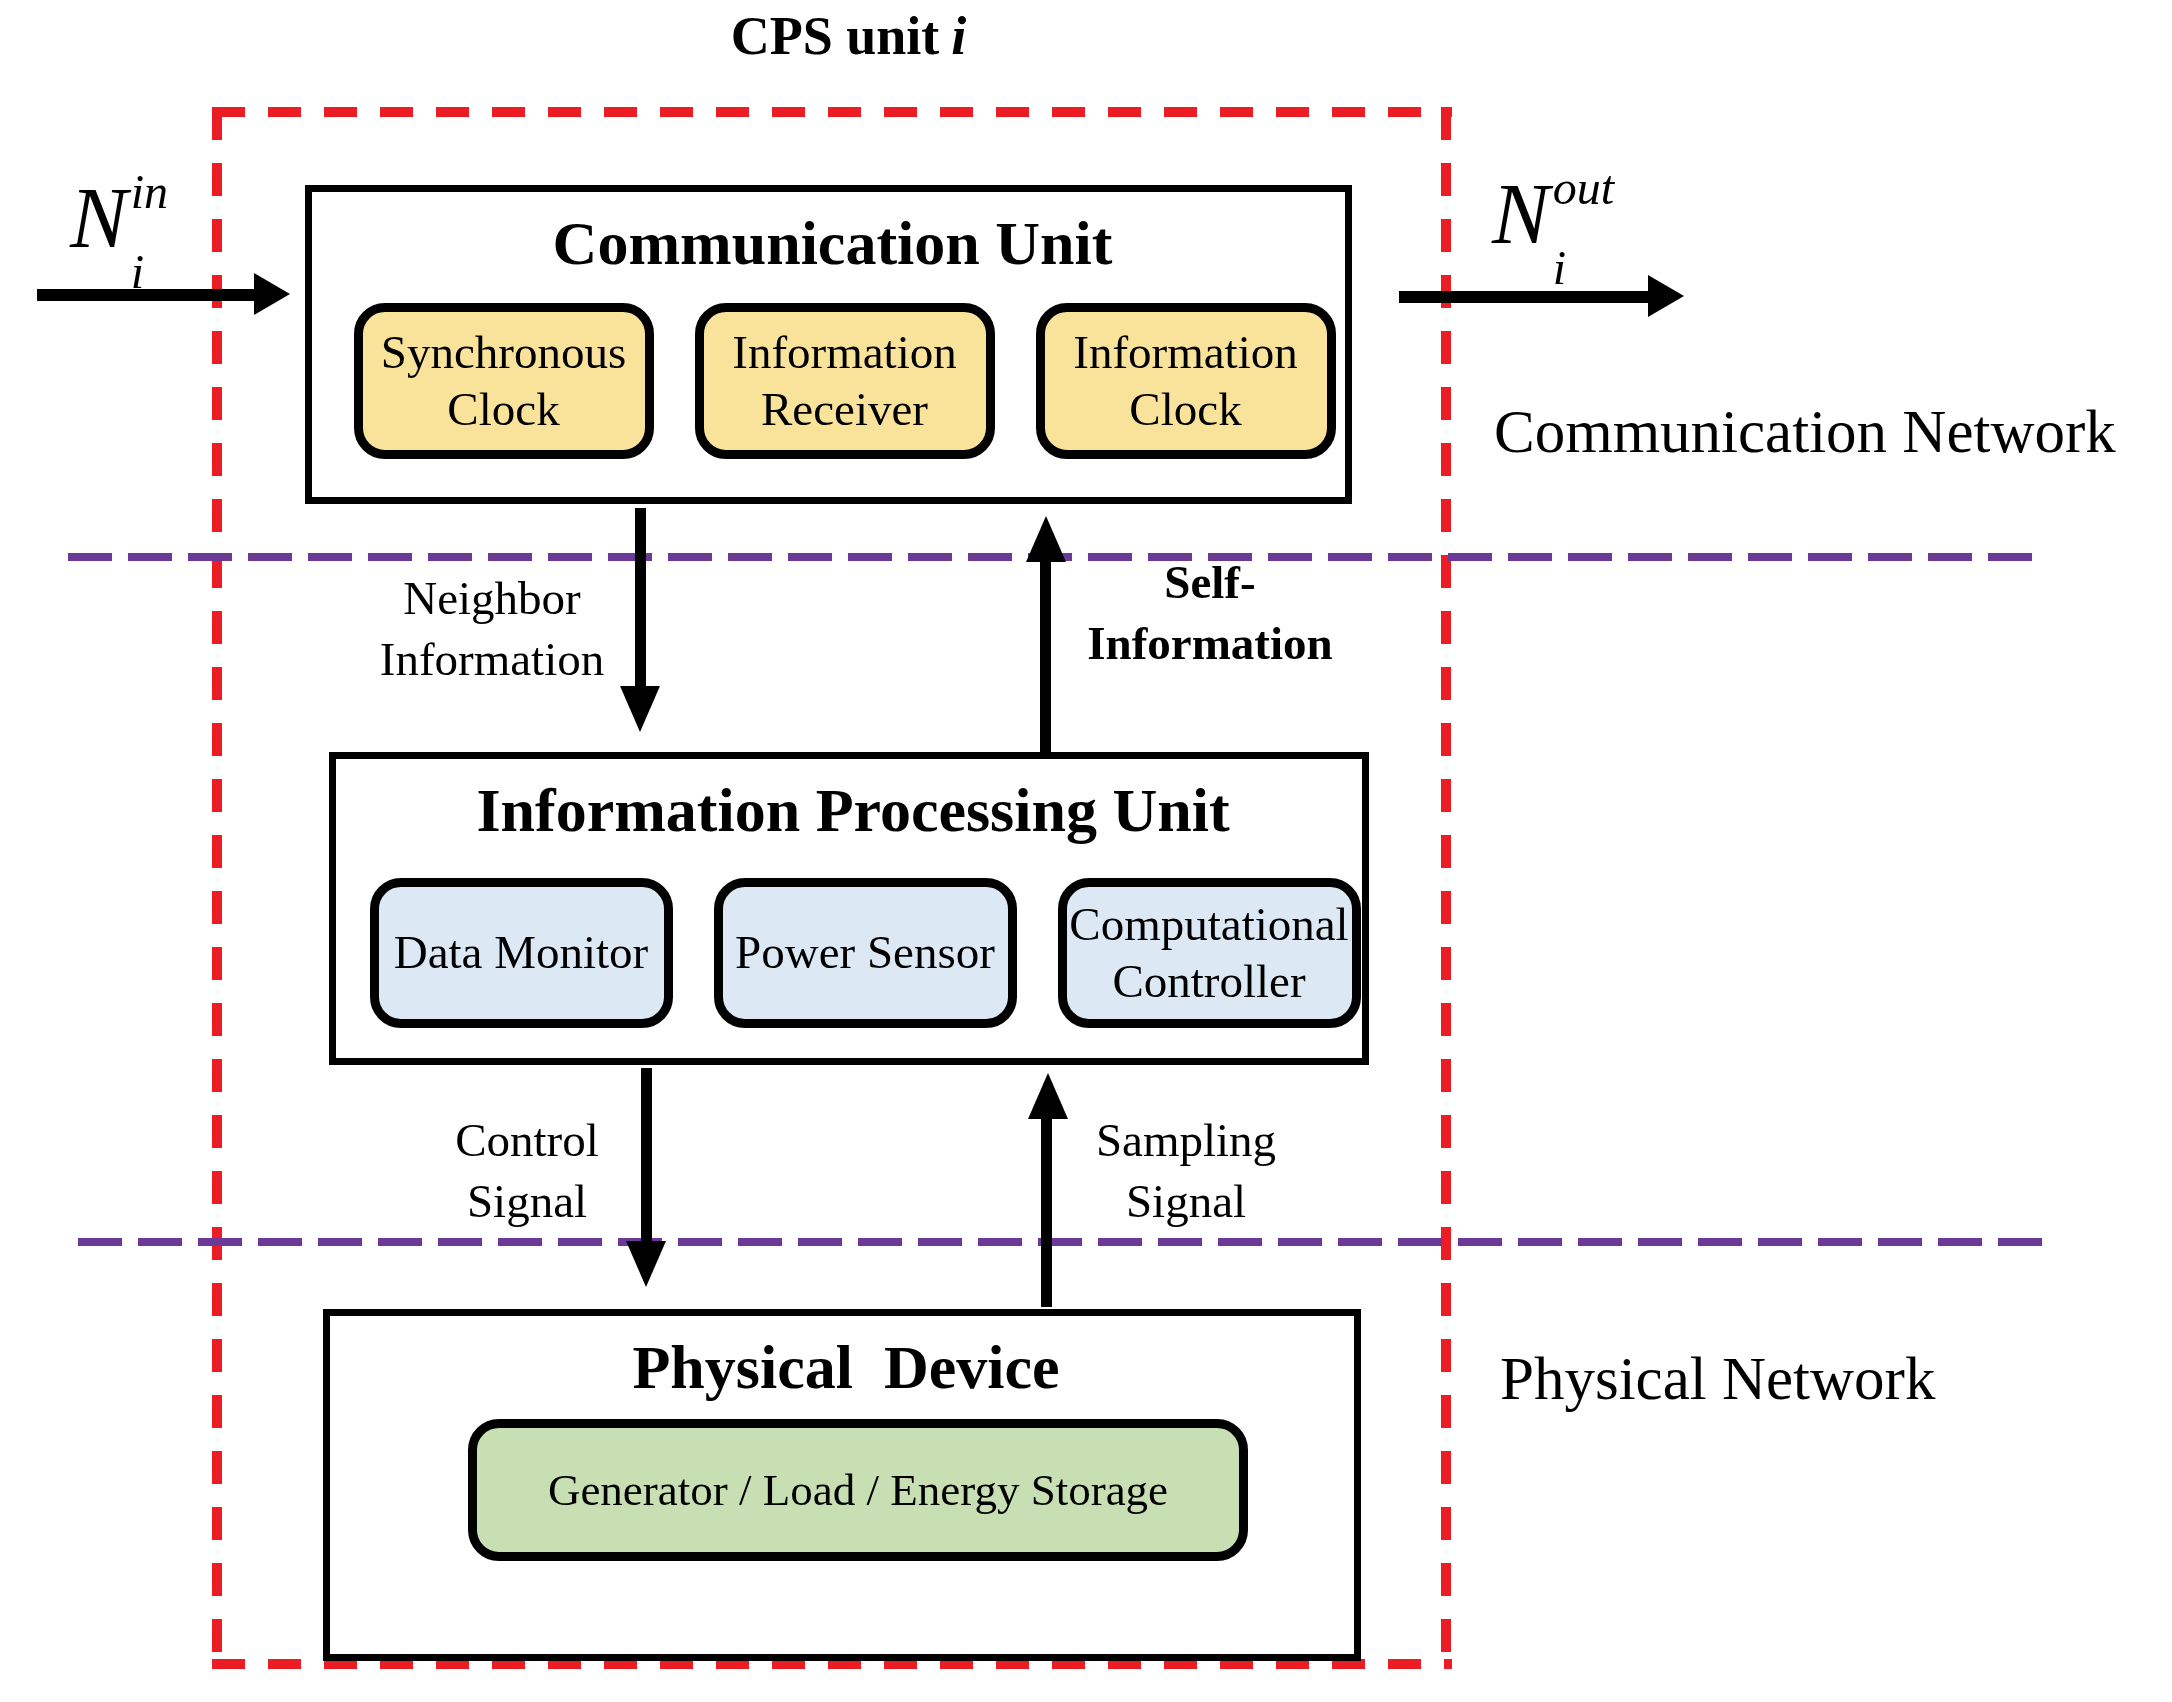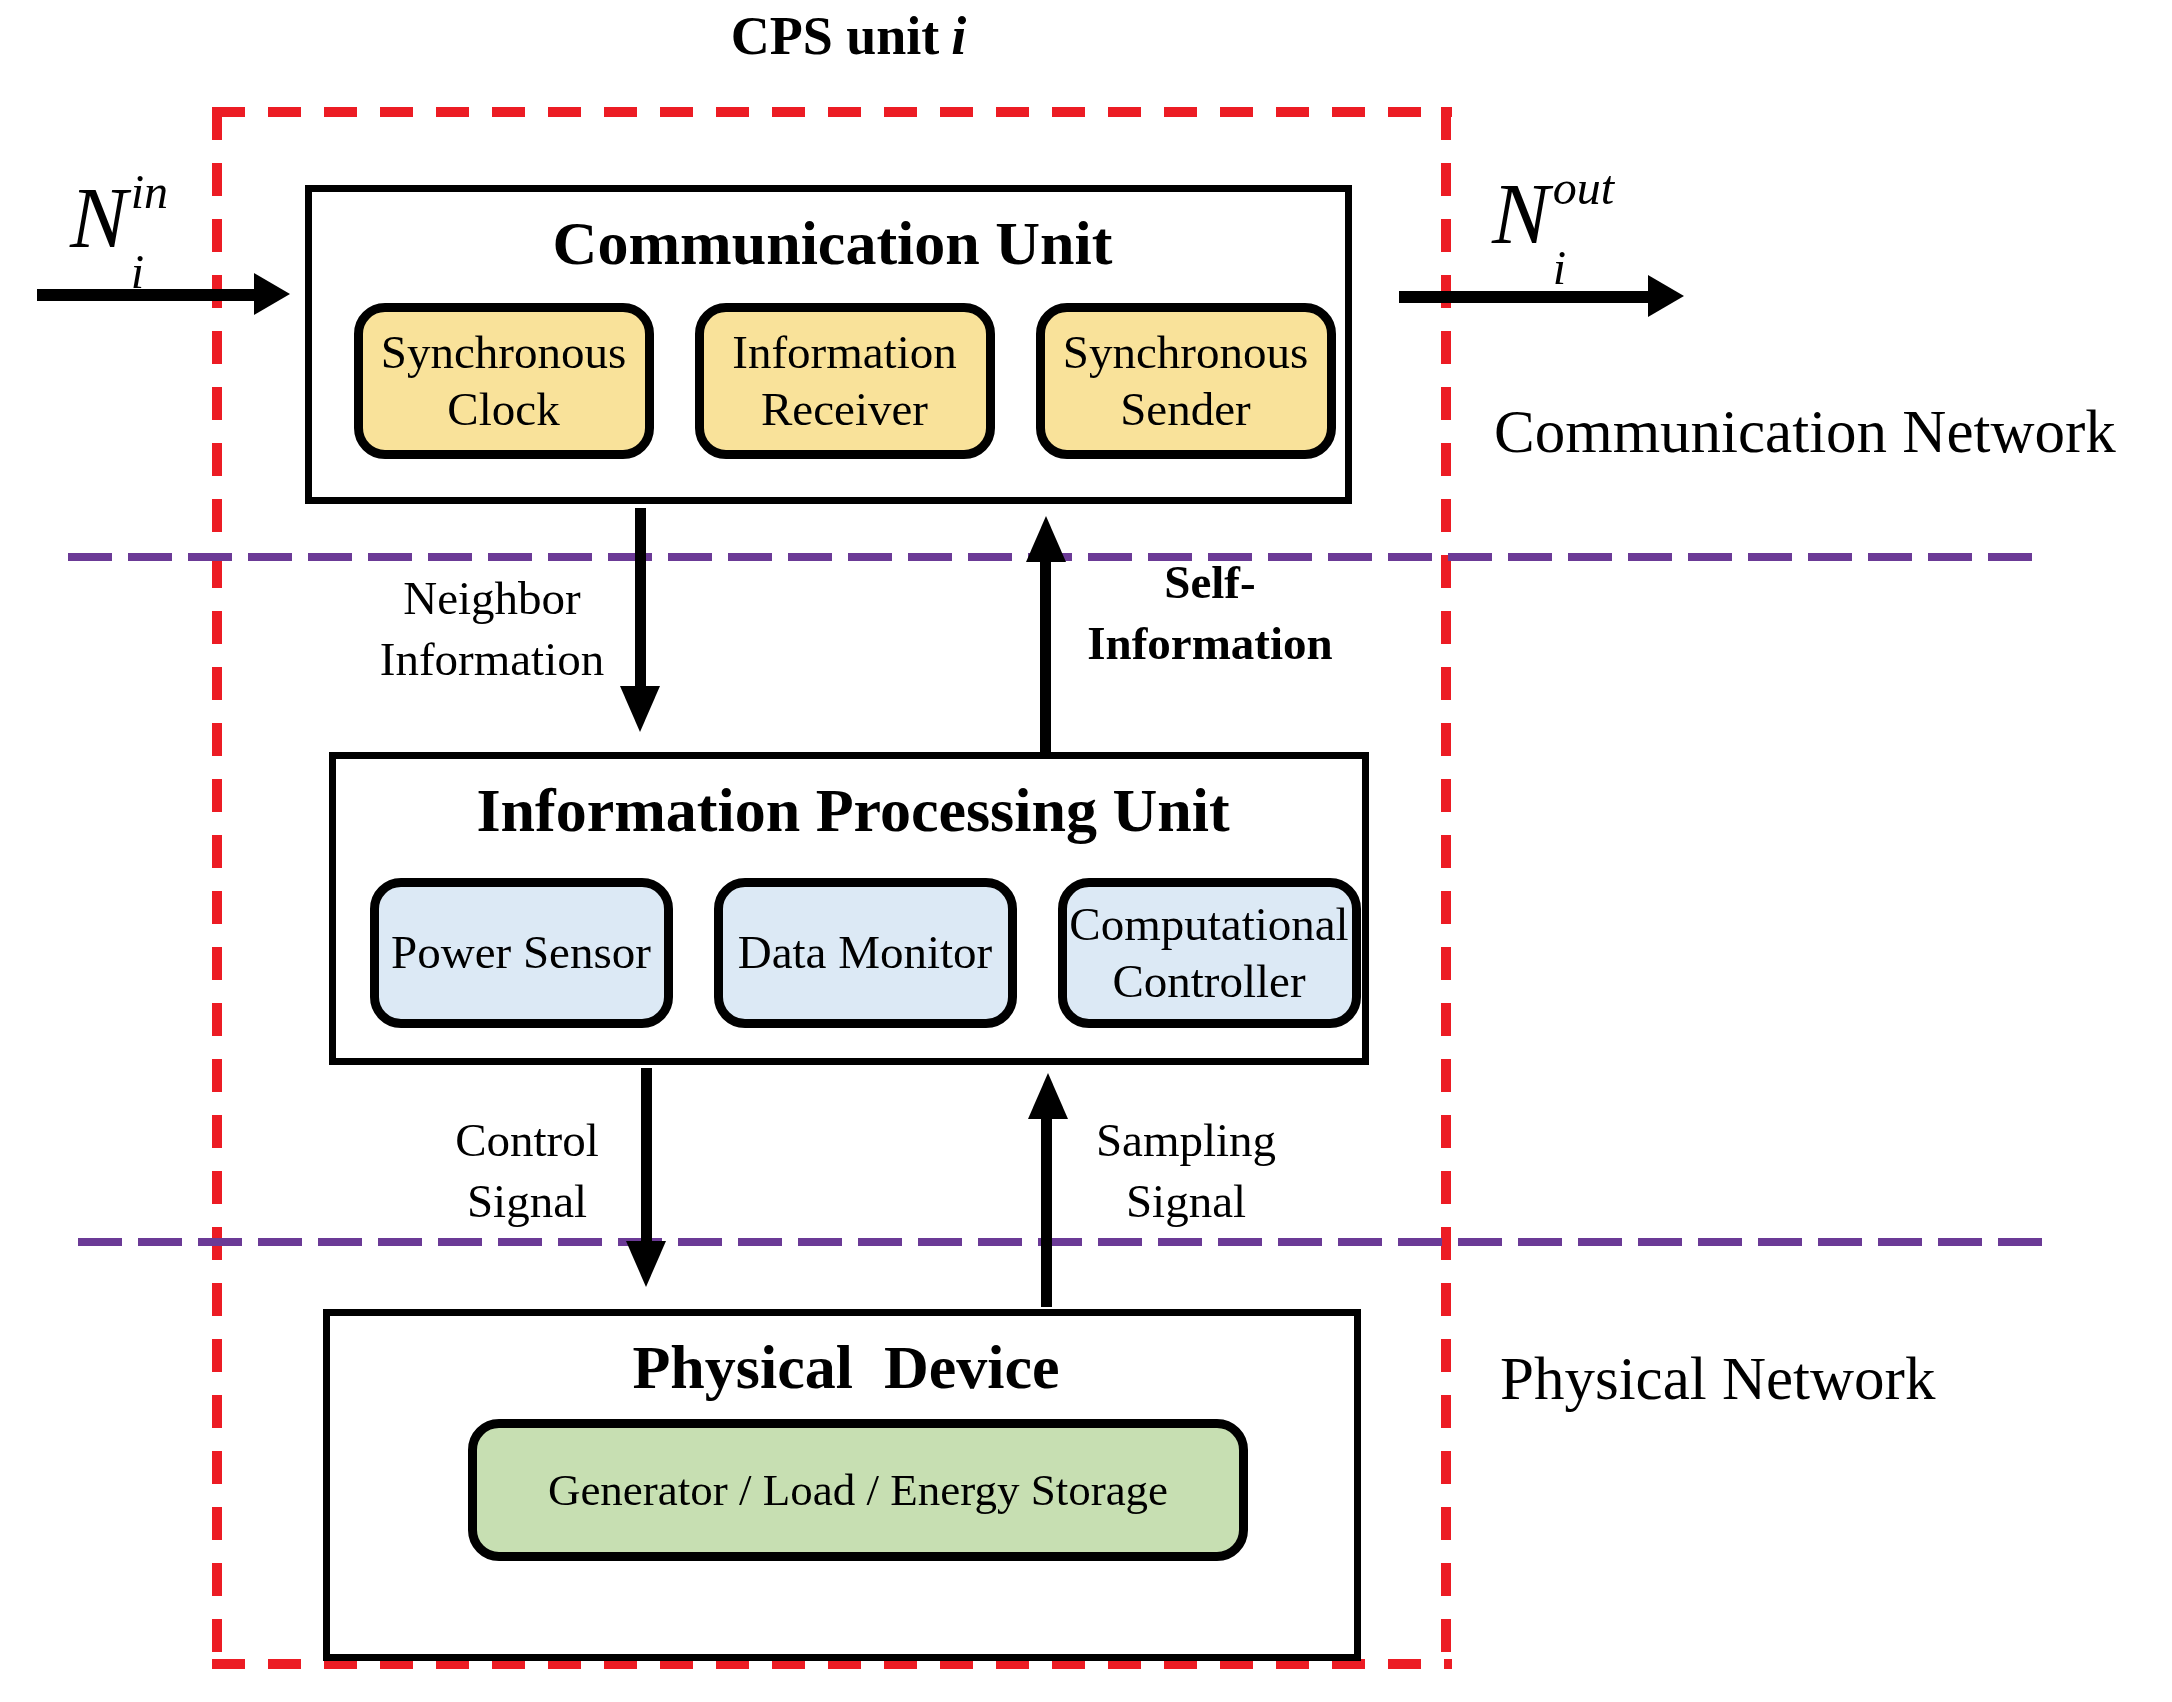--- a/index.html
+++ b/index.html
@@ -147,43 +147,43 @@
     </span>
   </div>
   <div class="abs shaft" style="left:1399px; top:291px; width:249px; height:11.5px;"></div>
   <div class="abs head-right" style="left:1648px; top:275px;"></div>
 
   <div class="abs unit-box" style="left:305px; top:185px; width:1047px; height:319px;">
     <div class="unit-title">Communication Unit</div>
     <div class="modules-row" style="top:111px; gap:41px;">
       <div class="module yellow">Synchronous Clock</div>
       <div class="module yellow">Information Receiver</div>
-      <div class="module yellow">Synchronous Sender</div>
+      <div class="module yellow">Information Clock</div>
     </div>
   </div>
 
   <div class="abs shaft" style="left:635px; top:508px; width:10.7px; height:179px;"></div>
   <div class="abs head-down" style="left:620px; top:686px;"></div>
   <div class="abs flow-label" style="left:356px; top:568px; width:272px;">
     <div>Neighbor</div>
     <div>Information</div>
   </div>
 
   <div class="abs head-up" style="left:1026px; top:516px;"></div>
   <div class="abs shaft" style="left:1040px; top:561px; width:10.7px; height:197px;"></div>
   <div class="abs flow-label" style="left:1070px; top:552px; width:280px;font-weight:bold;">
     <div>Self-</div>
     <div>Information</div>
   </div>
 
   <div class="abs unit-box" style="left:329px; top:752px; width:1040px; height:313px;">
     <div class="unit-title">Information Processing Unit</div>
     <div class="modules-row" style="top:119px; gap:41px;">
+      <div class="module blue">Data Monitor</div>
       <div class="module blue">Power Sensor</div>
-      <div class="module blue">Data Monitor</div>
       <div class="module blue">Computational Controller</div>
     </div>
   </div>
 
   <div class="abs shaft" style="left:641px; top:1068px; width:10.7px; height:175px;"></div>
   <div class="abs head-down" style="left:626px; top:1241px;"></div>
   <div class="abs flow-label" style="left:391px; top:1110px; width:272px;">
     <div>Control</div>
     <div>Signal</div>
   </div>

